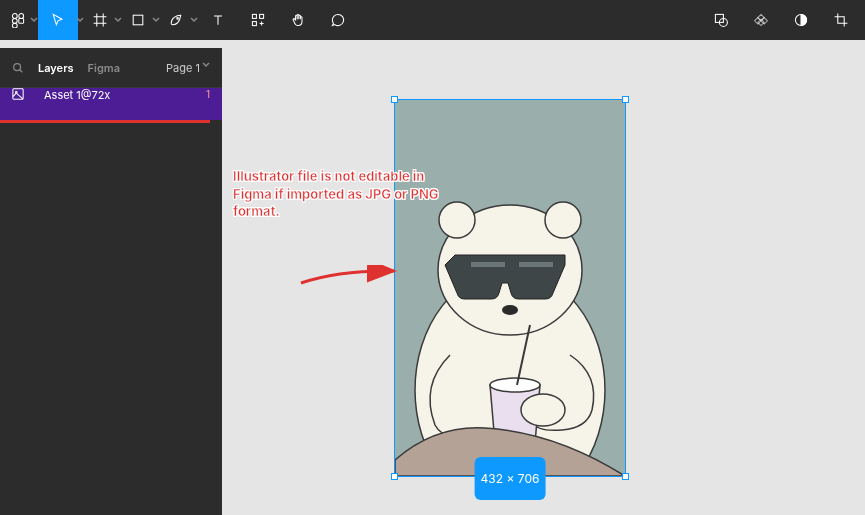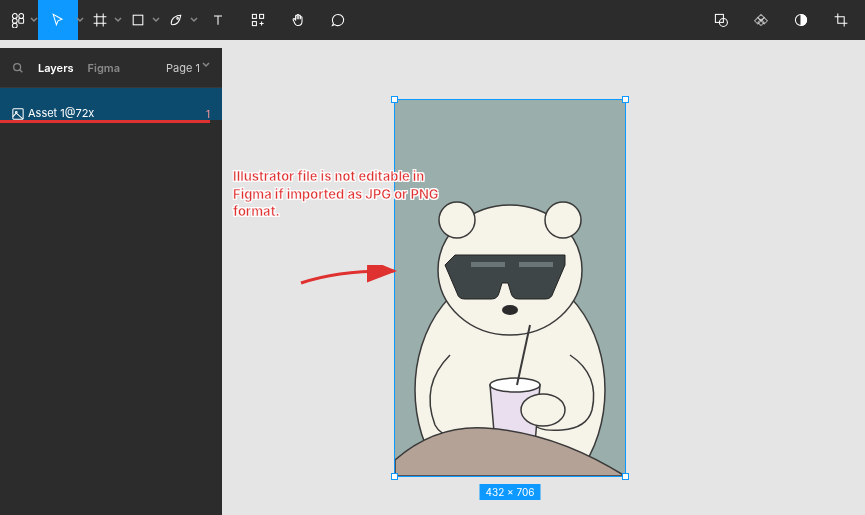--- a/index.html
+++ b/index.html
@@ -11,30 +11,30 @@
     .tb-btn.main { width:28px; }
     .tb-btn.active { background:#0d99ff; }
     .tb-icon { width:16px; height:16px; fill:none; stroke:#fff; stroke-width:1.3; }
     .tb-chev { width:8px; height:8px; fill:none; stroke:#888; stroke-width:1.5; margin-left:-2px; }
     .sidebar { position:absolute; left:0; top:48px; width:222px; height:475px; background:#2c2c2c; color:#fff; font-size:11px; }
     .sb-header { height:40px; display:flex; align-items:center; justify-content:space-between; padding:0 12px; border-bottom:1px solid #383838; }
     .sb-tabs { display:flex; align-items:center; gap:14px; }
     .sb-tab { color:#888; cursor:pointer; font-weight:600; }
     .sb-tab.active { color:#fff; }
     .sb-page { color:#ccc; cursor:pointer; display:flex; gap:4px; }
-    .sb-row { height:32px; background:#0c4a6e; display:flex; align-items:flex-end; padding:0 12px; gap:4px; cursor:pointer; }
+    .sb-row { height:32px; background:#4c1d95; display:flex; align-items:flex-start; padding:0 12px; gap:20px; cursor:pointer; }
     .sb-row-icon { width:12px; height:12px; fill:none; stroke:#fff; stroke-width:1.2; }
     .sb-underline { height:3px; background:#e03131; width:210px; }
     .canvas { position:absolute; left:222px; top:40px; right:0; bottom:0; background:#e5e5e5; }
     .artwork { position:absolute; left:173px; top:60px; width:230px; height:376px; }
     .sel-box { position:absolute; inset:0; outline:1px solid #0d99ff; }
     .sel-handle { position:absolute; width:7px; height:7px; background:#fff; border:1px solid #0d99ff; }
     .sel-handle.tl { left:-4px; top:-4px; } .sel-handle.tr { right:-4px; top:-4px; }
     .sel-handle.bl { left:-4px; bottom:-4px; } .sel-handle.br { right:-4px; bottom:-4px; }
-    .dim-badge { position:absolute; left:50%; transform:translateX(-50%); bottom:-24px; background:#0d99ff; color:#fff; font-size:10px; padding:2px 6px; border-radius:0; white-space:nowrap; }
+    .dim-badge { position:absolute; left:50%; transform:translateX(-50%); bottom:-24px; background:#0d99ff; color:#fff; font-size:12px; padding:14px 6px; border-radius:6px; white-space:nowrap; }
     .annotation { position:absolute; left:11px; top:128px; width:210px; color:#e03131; font-weight:700; font-size:13px; line-height:1.35; -webkit-text-stroke:0.5px #fff; text-shadow:-1px -1px 0 #fff,1px -1px 0 #fff,-1px 1px 0 #fff,1px 1px 0 #fff; }
     .arrow { position:absolute; left:77px; top:225px; }
     .search-icon { width:12px; height:12px; fill:none; stroke:#888; stroke-width:1.5; }
     .layer-name { flex:1; }
     .layer-badge { color:#ff9a9a; font-size:10px; }
   </style>
 </head>
 <body>
 
 <div class="toolbar">

